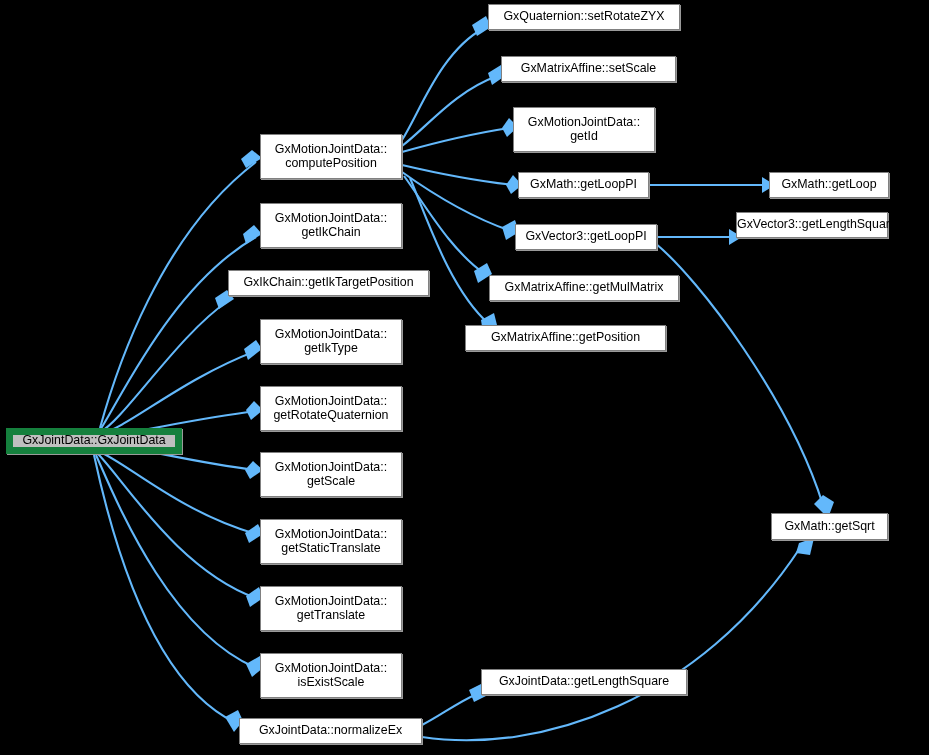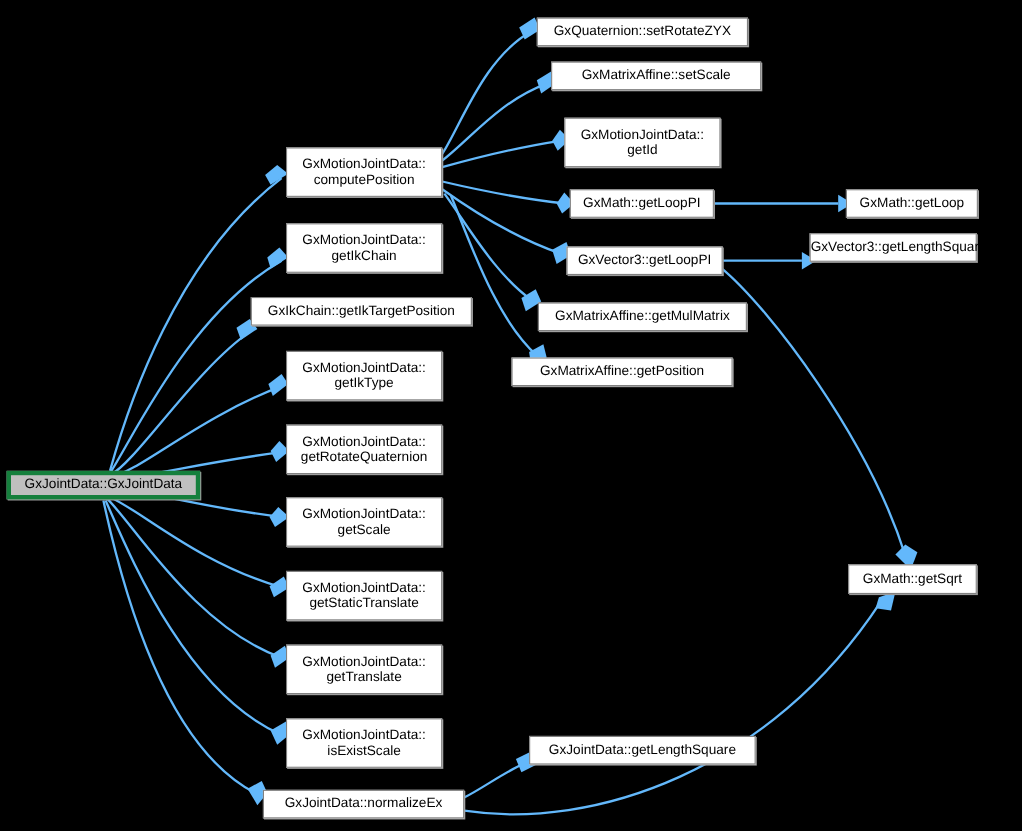--- a/index.html
+++ b/index.html
@@ -43,21 +43,21 @@
     line-height: 13.6px;
     display: flex;
     align-items: center;
     justify-content: center;
     text-align: center;
     white-space: pre-line;
     letter-spacing: 0px;
   }
   .node-box.root {
     background: #bfbfbf;
-    border: 4px solid #15803d;
+    border: 7px solid #15803d;
   }
   .node-label {
     display: block;
     width: 100%;
     padding: 0 3px;
     white-space: pre-line;
   }
 </style>
 </head>
 <body>
@@ -168,22 +168,22 @@
 getRotateQuaternion</span></div>
       <div class="node-box" style="left: 260px; top: 452px; width: 142px; height: 45px;"><span class="node-label">GxMotionJointData::
 getScale</span></div>
       <div class="node-box" style="left: 260px; top: 519px; width: 142px; height: 45px;"><span class="node-label">GxMotionJointData::
 getStaticTranslate</span></div>
       <div class="node-box" style="left: 260px; top: 586px; width: 142px; height: 45px;"><span class="node-label">GxMotionJointData::
 getTranslate</span></div>
       <div class="node-box" style="left: 260px; top: 653px; width: 142px; height: 45px;"><span class="node-label">GxMotionJointData::
 isExistScale</span></div>
       <div class="node-box" style="left: 239px; top: 718px; width: 183px; height: 26px;"><span class="node-label">GxJointData::normalizeEx</span></div>
-      <div class="node-box" style="left: 488px; top: 4px; width: 192px; height: 26px; margin-top: 12px;"><span class="node-label">GxQuaternion::setRotateZYX</span></div>
-      <div class="node-box" style="left: 501px; top: 56px; width: 191px; height: 26px;"><span class="node-label">GxMatrixAffine::setScale</span></div>
+      <div class="node-box" style="left: 488px; top: 4px; width: 192px; height: 26px;"><span class="node-label">GxQuaternion::setRotateZYX</span></div>
+      <div class="node-box" style="left: 501px; top: 56px; width: 175px; height: 26px;"><span class="node-label">GxMatrixAffine::setScale</span></div>
       <div class="node-box" style="left: 513px; top: 107px; width: 142px; height: 45px;"><span class="node-label">GxMotionJointData::
 getId</span></div>
       <div class="node-box" style="left: 518px; top: 172px; width: 131px; height: 26px;"><span class="node-label">GxMath::getLoopPI</span></div>
       <div class="node-box" style="left: 515px; top: 224px; width: 142px; height: 26px;"><span class="node-label">GxVector3::getLoopPI</span></div>
       <div class="node-box" style="left: 489px; top: 275px; width: 190px; height: 26px;"><span class="node-label">GxMatrixAffine::getMulMatrix</span></div>
       <div class="node-box" style="left: 465px; top: 325px; width: 201px; height: 26px;"><span class="node-label">GxMatrixAffine::getPosition</span></div>
       <div class="node-box" style="left: 769px; top: 172px; width: 120px; height: 26px;"><span class="node-label">GxMath::getLoop</span></div>
       <div class="node-box" style="left: 736px; top: 212px; width: 152px; height: 26px;"><span class="node-label">GxVector3::getLengthSquare</span></div>
       <div class="node-box" style="left: 771px; top: 513px; width: 117px; height: 27px; justify-content: flex-end;"><span class="node-label">GxMath::getSqrt</span></div>
       <div class="node-box" style="left: 481px; top: 669px; width: 206px; height: 26px;"><span class="node-label">GxJointData::getLengthSquare</span></div>

